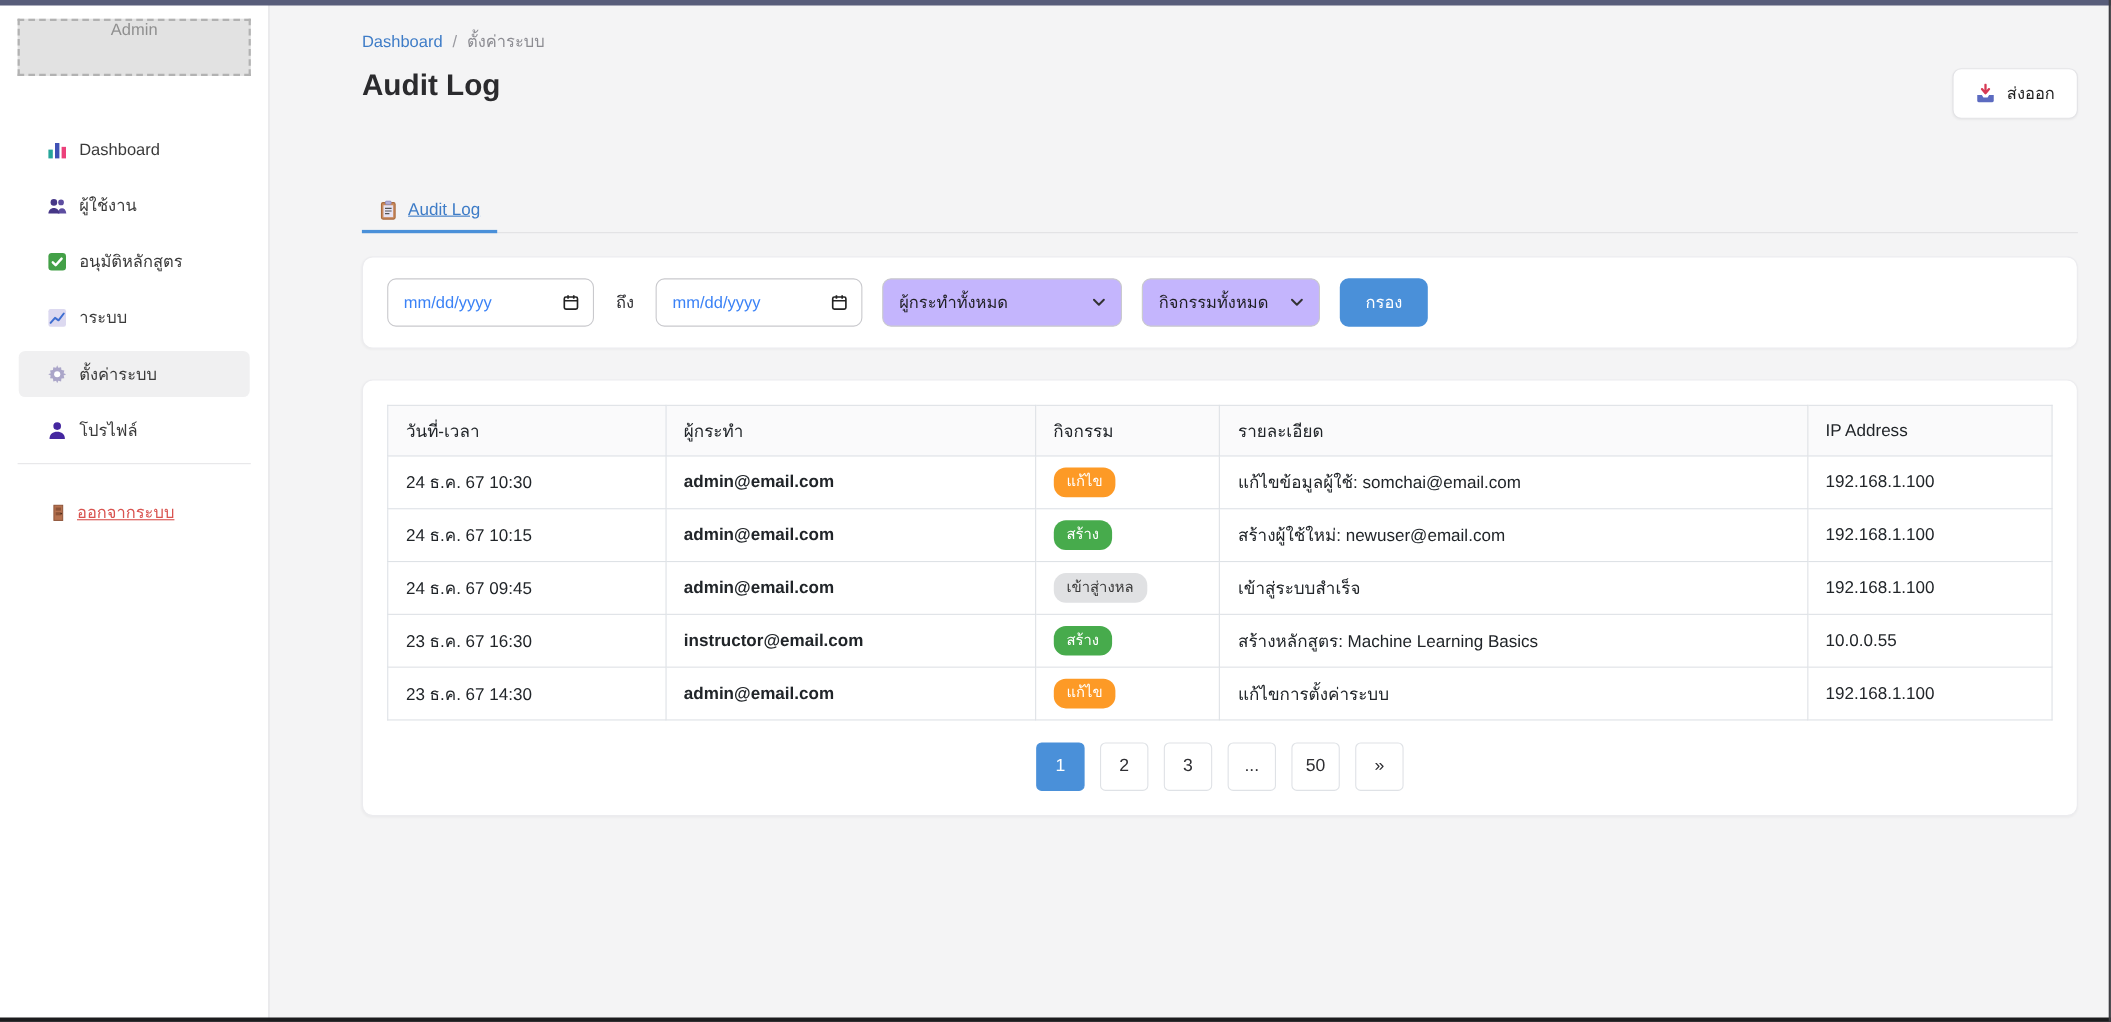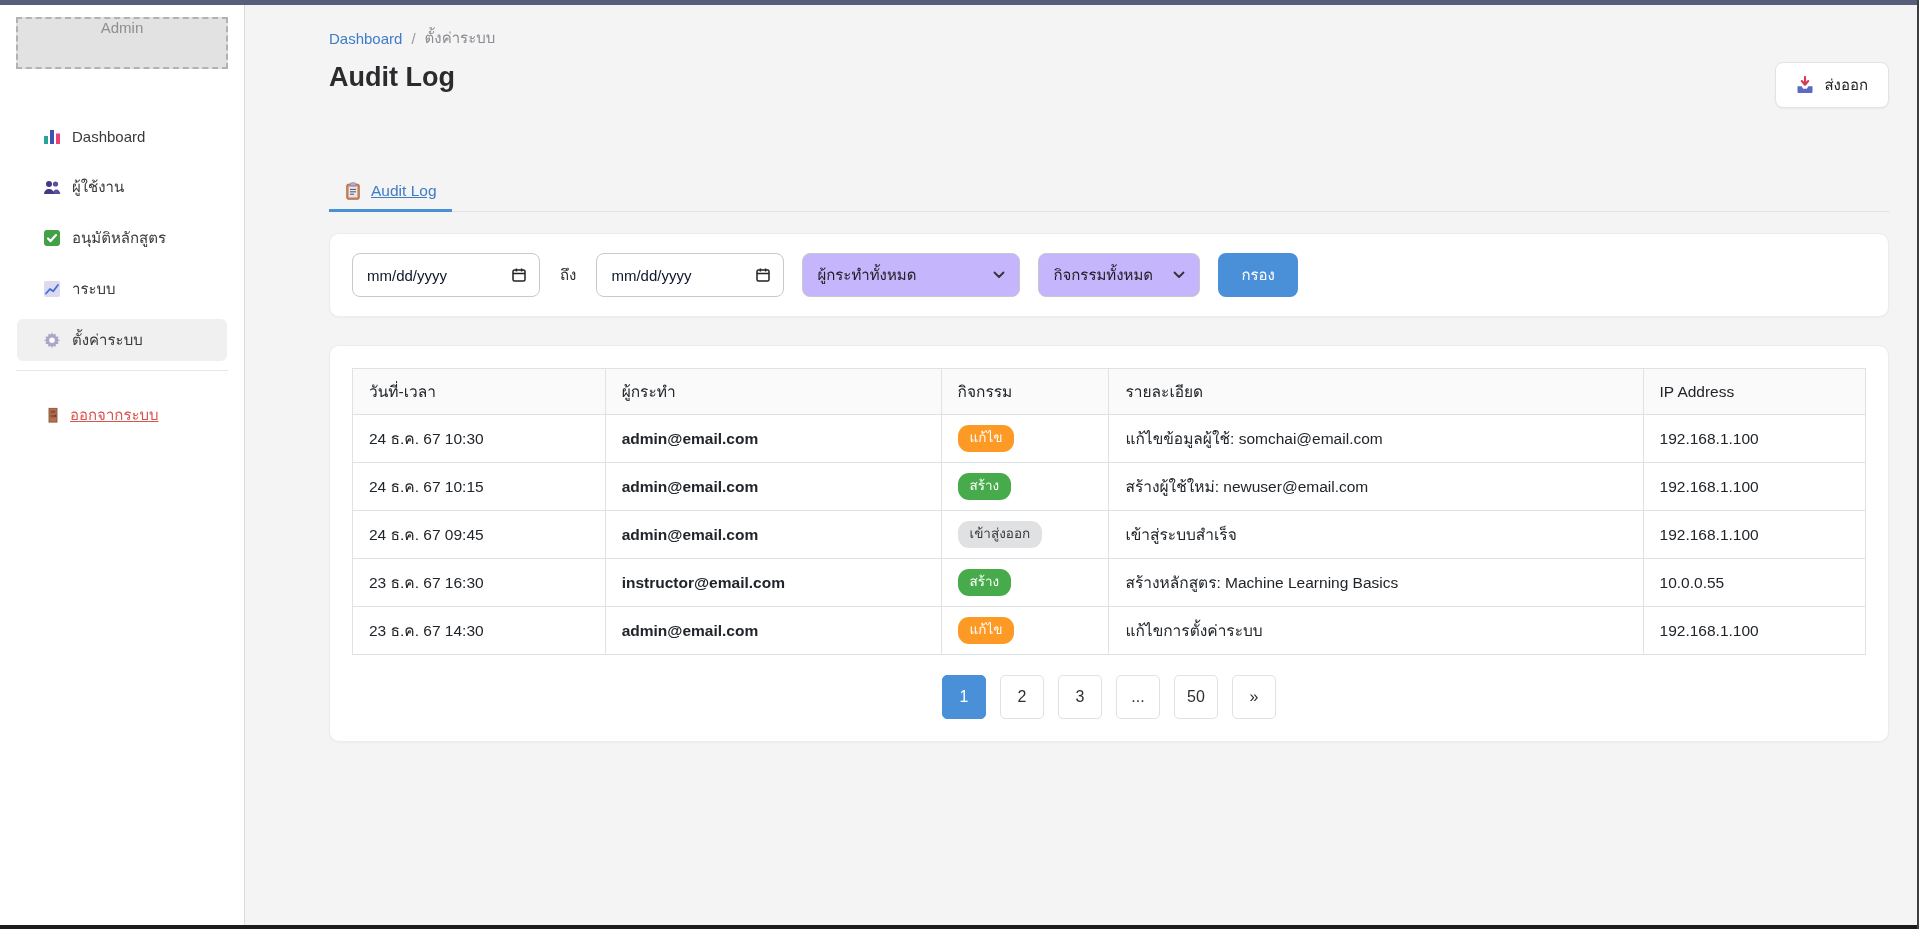--- a/index.html
+++ b/index.html
@@ -60,21 +60,21 @@
     border-bottom:3px solid var(--accent-blue,#4a90d9); color:var(--link-blue,#3e7cc7);
     font-size:15.5px; text-decoration:underline; cursor:pointer;
   }
 
   .card { background:#fff; border:1px solid #ececef; border-radius:10px; box-shadow:0 1px 2px rgba(0,0,0,.03); }
 
   .filter-card { margin-top:21px; height:84px; padding:0 22px; display:flex; align-items:center; gap:18px; }
   .date-input {
     width:188px; height:44px; border:1px solid #c9c9cd; border-radius:8px; background:#fff;
     display:flex; align-items:center; justify-content:space-between; padding:0 12px 0 14px;
-    font-size:15px; color:#0f172a; cursor:text;
+    font-size:15px; color:#3b82f6; cursor:text;
   }
   .to-label { font-size:15px; color:#2f2f33; margin:0 2px; }
   .select {
     height:44px; border:1px solid #c9c9cd; border-radius:8px; background:#c4b5fd; cursor:pointer;
     display:flex; align-items:center; justify-content:space-between; padding:0 14px; font-size:15px; color:#1f1f23;
   }
   .select.actor { width:218px; }
   .select.activity { width:162px; }
   .filter-btn {
     height:44px; padding:0 23px; background:var(--accent-blue,#4a90d9); border:none; border-radius:8px;
@@ -153,20 +153,29 @@
           <span>าระบบ</span>
         </div>
         <div class="menu-item active">
           <span class="icon-18">
             <svg width="18" height="18" viewBox="0 0 20 20">
               <path fill="#aba6c9" d="M10 1.2l1.1 2.6 2.8-.7.4 2.9 2.9.4-.7 2.8 2.6 1.1-2.6 1.1.7 2.8-2.9.4-.4 2.9-2.8-.7L10 19.4l-1.1-2.6-2.8.7-.4-2.9-2.9-.4.7-2.8L.9 10.3l2.6-1.1-.7-2.8 2.9-.4.4-2.9 2.8.7z"></path>
               <circle cx="10" cy="10.3" r="3.1" fill="#fff"></circle>
             </svg>
           </span>
           <span>ตั้งค่าระบบ</span>
+        </div>
+        <div class="menu-item">
+          <span class="icon-18">
+            <svg width="18" height="18" viewBox="0 0 18 18">
+              <circle cx="9" cy="5.3" r="3.5" fill="#4527a0"></circle>
+              <path d="M2 17c0-4.1 3.1-6.4 7-6.4s7 2.3 7 6.4z" fill="#4527a0"></path>
+            </svg>
+          </span>
+          <span>โปรไฟล์</span>
         </div>
       </nav>
     <div class="sidebar-divider"></div>
     <a class="logout">
       <span class="icon-16">
           <svg width="16" height="16" viewBox="0 0 18 18">
             <rect x="4.5" y="1.5" width="9" height="15.5" fill="#b5714f" stroke="#8d5337"></rect>
             <rect x="6.3" y="3.8" width="5.4" height="3.2" fill="#8d5337"></rect>
             <rect x="6.3" y="8.6" width="5.4" height="3.2" fill="#8d5337"></rect>
             <circle cx="12" cy="10" r=".9" fill="#4f2d1a"></circle>
@@ -280,21 +289,21 @@
               <tr>
                 <td>24 ธ.ค. 67 10:15</td>
                 <td class="actor-cell">admin@email.com</td>
                 <td><span class="badge badge-create">สร้าง</span></td>
                 <td>สร้างผู้ใช้ใหม่: newuser@email.com</td>
                 <td>192.168.1.100</td>
               </tr>
               <tr>
                 <td>24 ธ.ค. 67 09:45</td>
                 <td class="actor-cell">admin@email.com</td>
-                <td><span class="badge badge-login">เข้าสู่งออก</span></td>
+                <td><span class="badge badge-login">เข้าสู่างหล</span></td>
                 <td>เข้าสู่ระบบสำเร็จ</td>
                 <td>192.168.1.100</td>
               </tr>
               <tr>
                 <td>23 ธ.ค. 67 16:30</td>
                 <td class="actor-cell">instructor@email.com</td>
                 <td><span class="badge badge-create">สร้าง</span></td>
                 <td>สร้างหลักสูตร: Machine Learning Basics</td>
                 <td>10.0.0.55</td>
               </tr>

